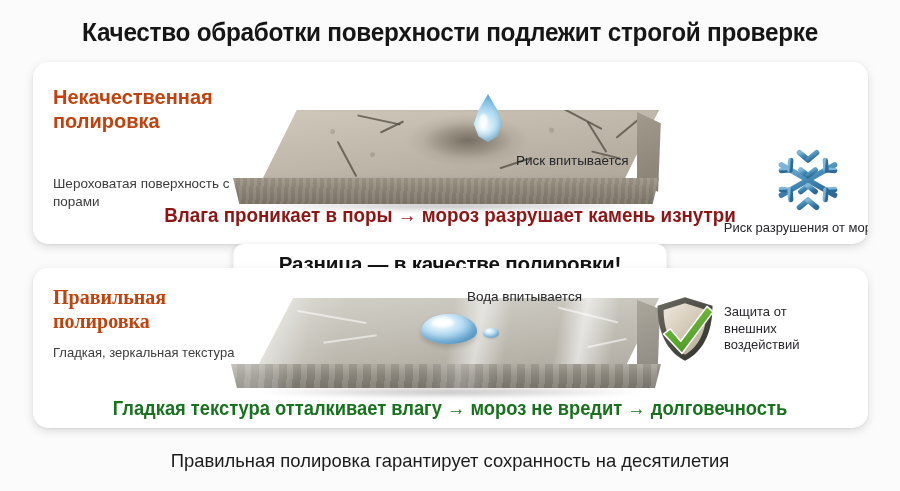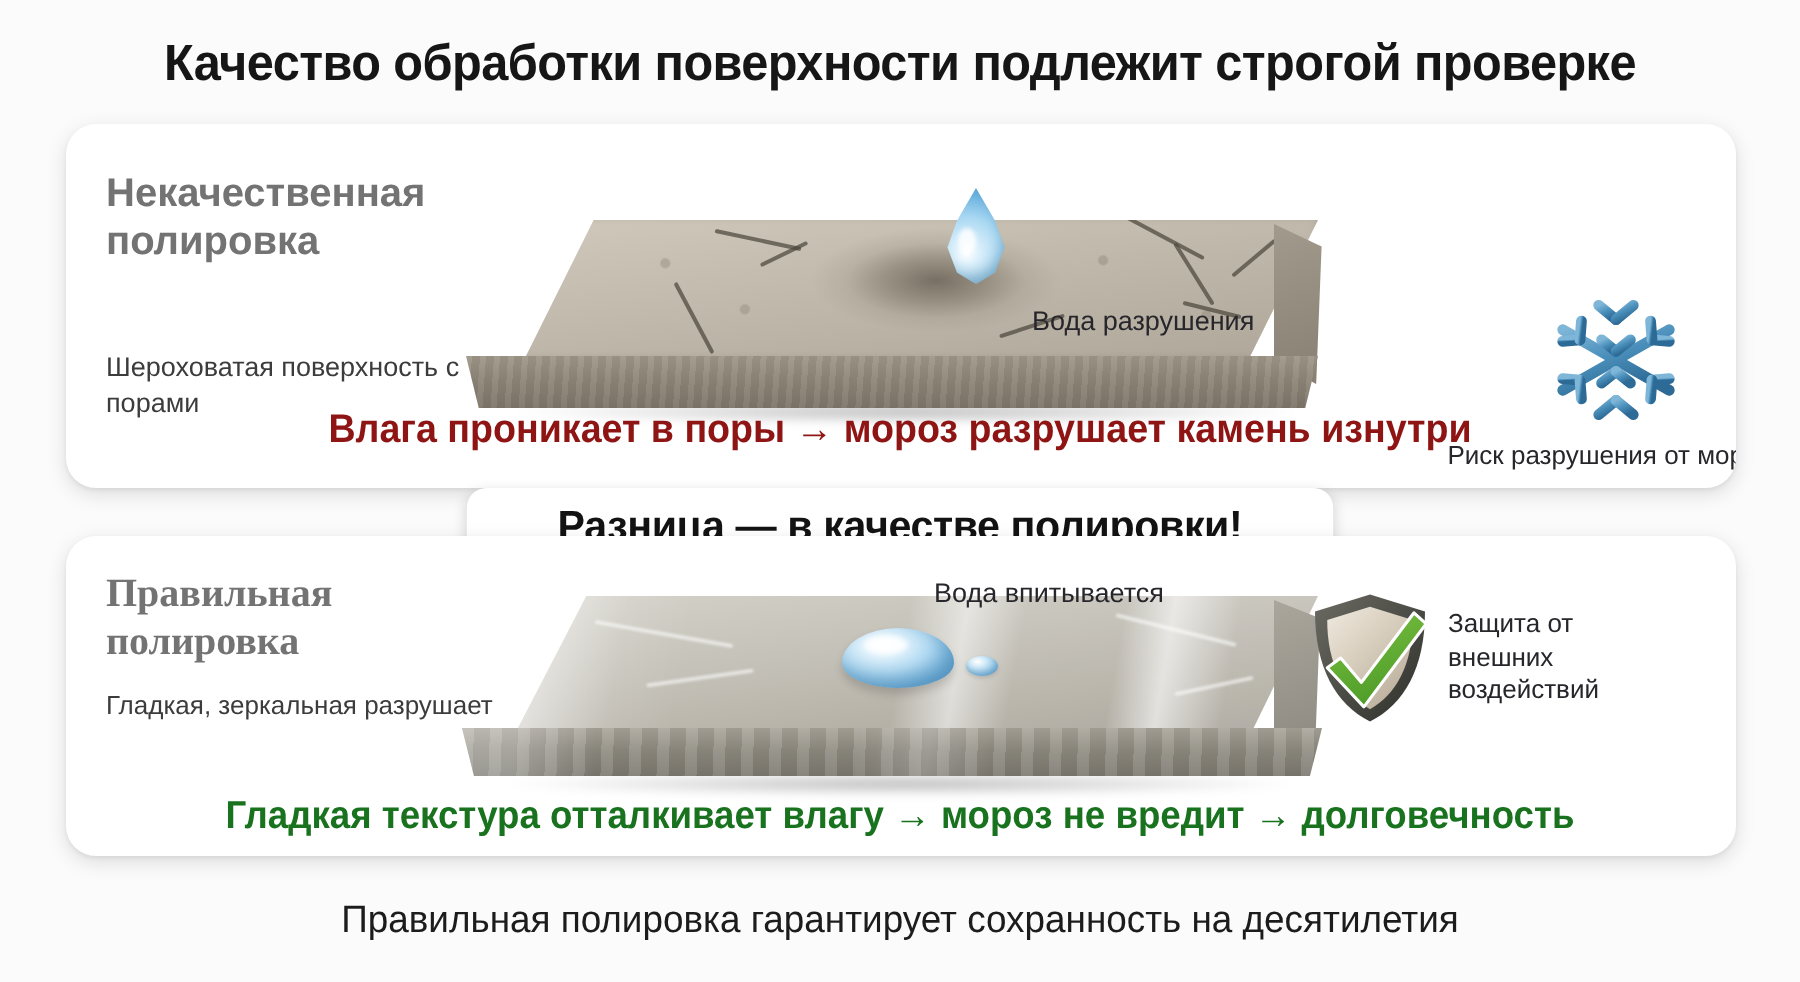--- a/index.html
+++ b/index.html
@@ -27,21 +27,21 @@
     position:absolute;background:#ffffff;border-radius:15px;
     box-shadow:0 3px 10px rgba(0,0,0,.13), 0 1px 2px rgba(0,0,0,.06);
     overflow:hidden;
   }
   #card-bad {left:33px;top:62px;width:835px;height:182px;}
   #card-good{left:33px;top:268px;width:835px;height:160px;}
 
   
   .card-head{
     position:absolute;left:20px;top:24px;width:210px;
-    font-size:20px;font-weight:bold;color:#737373;line-height:1.18;
+    font-size:20px;font-weight:bold;color:#c2410c;line-height:1.18;
   }
   .card-sub{
     position:absolute;left:20px;width:215px;
     font-size:13.5px;color:#3c3c3c;line-height:1.32;
   }
   #card-bad  .card-sub{top:84px;margin-top:29px;}
   #card-good .card-head{top:18px;font-family:Liberation Serif, serif;}
   #card-good .card-sub{top:76px;font-size:13px;}
 
   
@@ -209,21 +209,21 @@
         <div class="rough-crack" style="left:330px;top:44px;width:30px;height:2px;transform:rotate(14deg);"></div>
         <div class="rough-crack" style="left:66px;top:48px;width:40px;height:2px;transform:rotate(62deg);"></div>
         <div class="rough-crack" style="left:238px;top:52px;width:34px;height:2px;transform:rotate(-18deg);"></div>
         <div class="rough-crack" style="left:352px;top:18px;width:28px;height:2px;transform:rotate(-40deg);"></div>
       </div>
       <div class="rough-right"></div>
       <div class="rough-front"></div>
       <div class="drop-tear"></div>
     </div>
 
-    <div class="slab-label" id="label-absorb" style="position:absolute;">Вода разрушения</div>
+    <div class="slab-label" id="label-absorb" style="position:absolute;">Риск впитывается</div>
 
     <div class="icon-block" id="block-frost">
       <svg class="snowflake" viewBox="0 0 100 100">
         <defs>
           <linearGradient id="sfg" x1="0" y1="0" x2="0.6" y2="1">
             <stop offset="0%" stop-color="#7fb6d8"></stop>
             <stop offset="50%" stop-color="#4a8fbb"></stop>
             <stop offset="100%" stop-color="#2d6a95"></stop>
           </linearGradient>
         </defs>
@@ -256,21 +256,21 @@
     </div>
   </div>
 
   <div class="banner" id="banner-red">Влага проникает в поры → мороз разрушает камень изнутри</div>
 
   <div id="pill-difference">Разница — в качестве полировки!</div>
 
   <div class="card" id="card-good">
 
     <div class="card-head">Правильная полировка</div>
-    <div class="card-sub">Гладкая, зеркальная разрушает</div>
+    <div class="card-sub">Гладкая, зеркальная текстура</div>
 
     <div class="slab-wrap" id="slab-polish">
       <div class="slab-shadow" style="top:96px;"></div>
       <div class="pol-top">
         <div class="pol-vein" style="left:40px;top:18px;width:70px;height:2px;transform:rotate(10deg);"></div>
         <div class="pol-vein" style="left:66px;top:40px;width:54px;height:2px;transform:rotate(-8deg);"></div>
         <div class="pol-vein" style="left:300px;top:16px;width:62px;height:2px;transform:rotate(14deg);"></div>
         <div class="pol-vein" style="left:330px;top:44px;width:40px;height:2px;transform:rotate(-12deg);"></div>
       </div>
       <div class="pol-right"></div>

